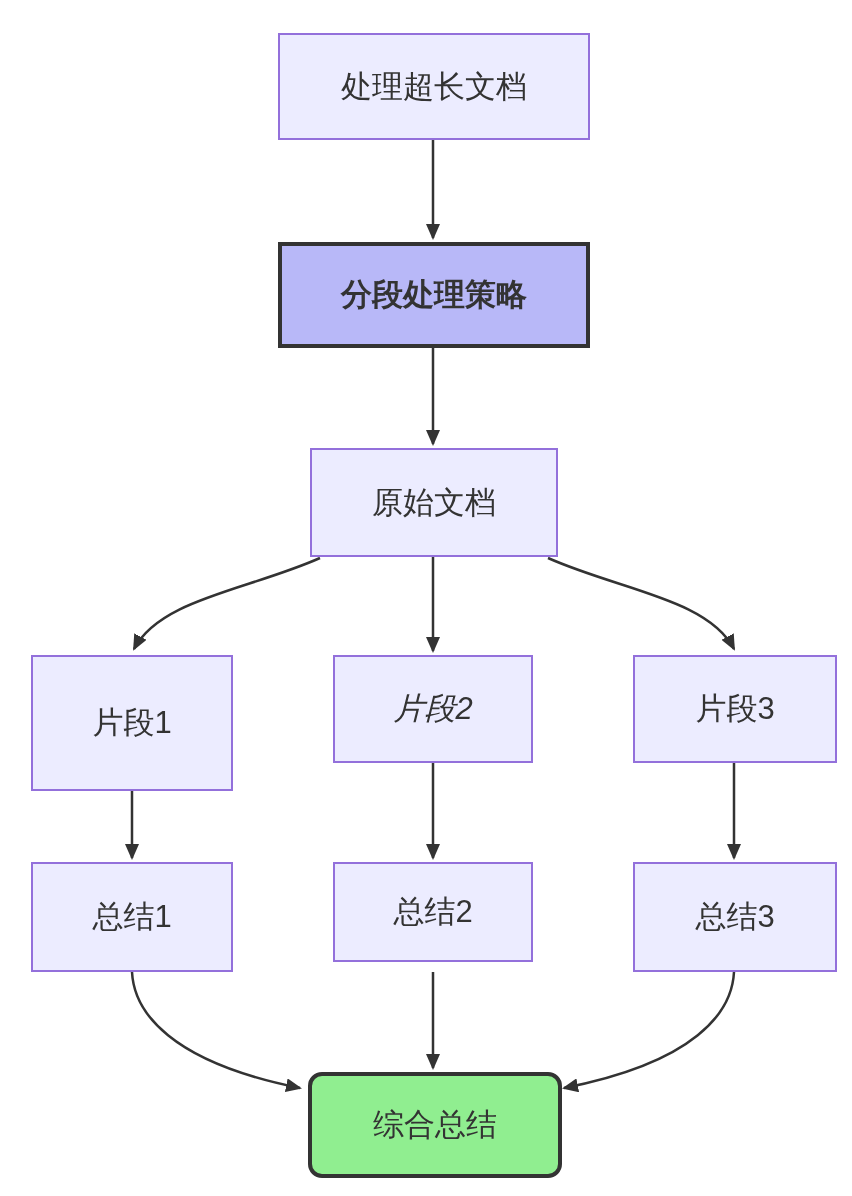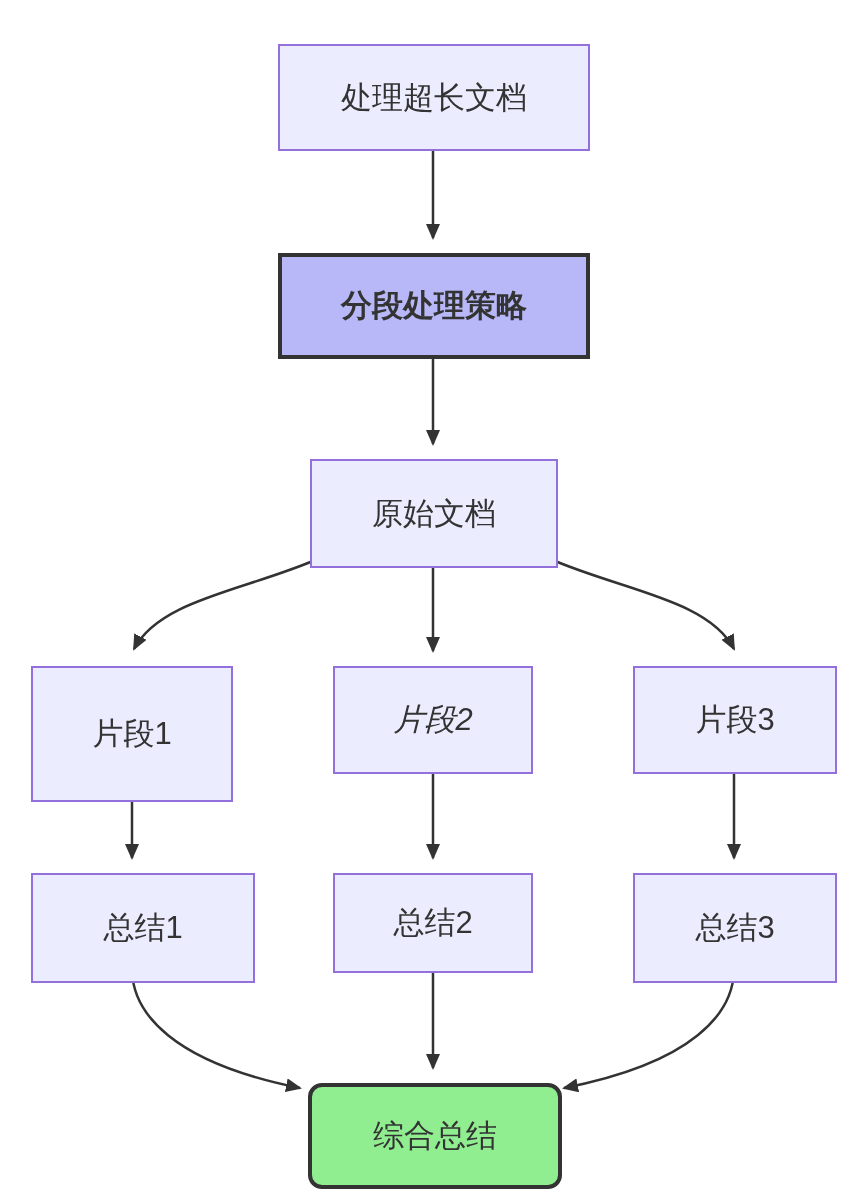--- a/index.html
+++ b/index.html
@@ -36,37 +36,36 @@
     box-sizing: border-box;
     display: flex;
     align-items: center;
     justify-content: center;
     text-align: center;
     font-size: 31px;
     line-height: 1.2;
     color: var(--text, #333333);
     background: var(--node-fill, #ECECFF);
     border: 2px solid var(--node-border, #9370DB);
-    margin-top: 11px;
   }
   .node.highlight {
     background: var(--highlight-fill, #b8b8f8);
     border: 4px solid var(--highlight-border, #333333);
   }
   .node.success {
     background: var(--success-fill, #90EE90);
     border: 4px solid var(--success-border, #333333);
   }
   .n-a  { left: 278px; top: 33px;   width: 312px; height: 107px; }
   .n-b  { left: 278px; top: 242px;  width: 312px; height: 106px; font-weight: bold; }
   .n-c  { left: 310px; top: 448px;  width: 248px; height: 109px; }
   .n-d1 { left: 31px;  top: 655px;  width: 202px; height: 136px; }
   .n-d2 { left: 333px; top: 655px;  width: 200px; height: 108px; font-style: italic; }
   .n-d3 { left: 633px; top: 655px;  width: 204px; height: 108px; }
-  .n-e1 { left: 31px;  top: 862px;  width: 224px; height: 110px; }
+  .n-e1 { left: 31px;  top: 862px;  width: 202px; height: 110px; }
   .n-e2 { left: 333px; top: 862px;  width: 200px; height: 100px; }
   .n-e3 { left: 633px; top: 862px;  width: 204px; height: 110px; }
   .n-f  { left: 308px; top: 1072px; width: 254px; height: 106px; border-radius: 14px; }
 </style>
 </head>
 <body style="background: rgb(255, 255, 255);">
 
 <div class="canvas">
 
   <svg class="edges" viewBox="0 0 852 1196" xmlns="http://www.w3.org/2000/svg">

